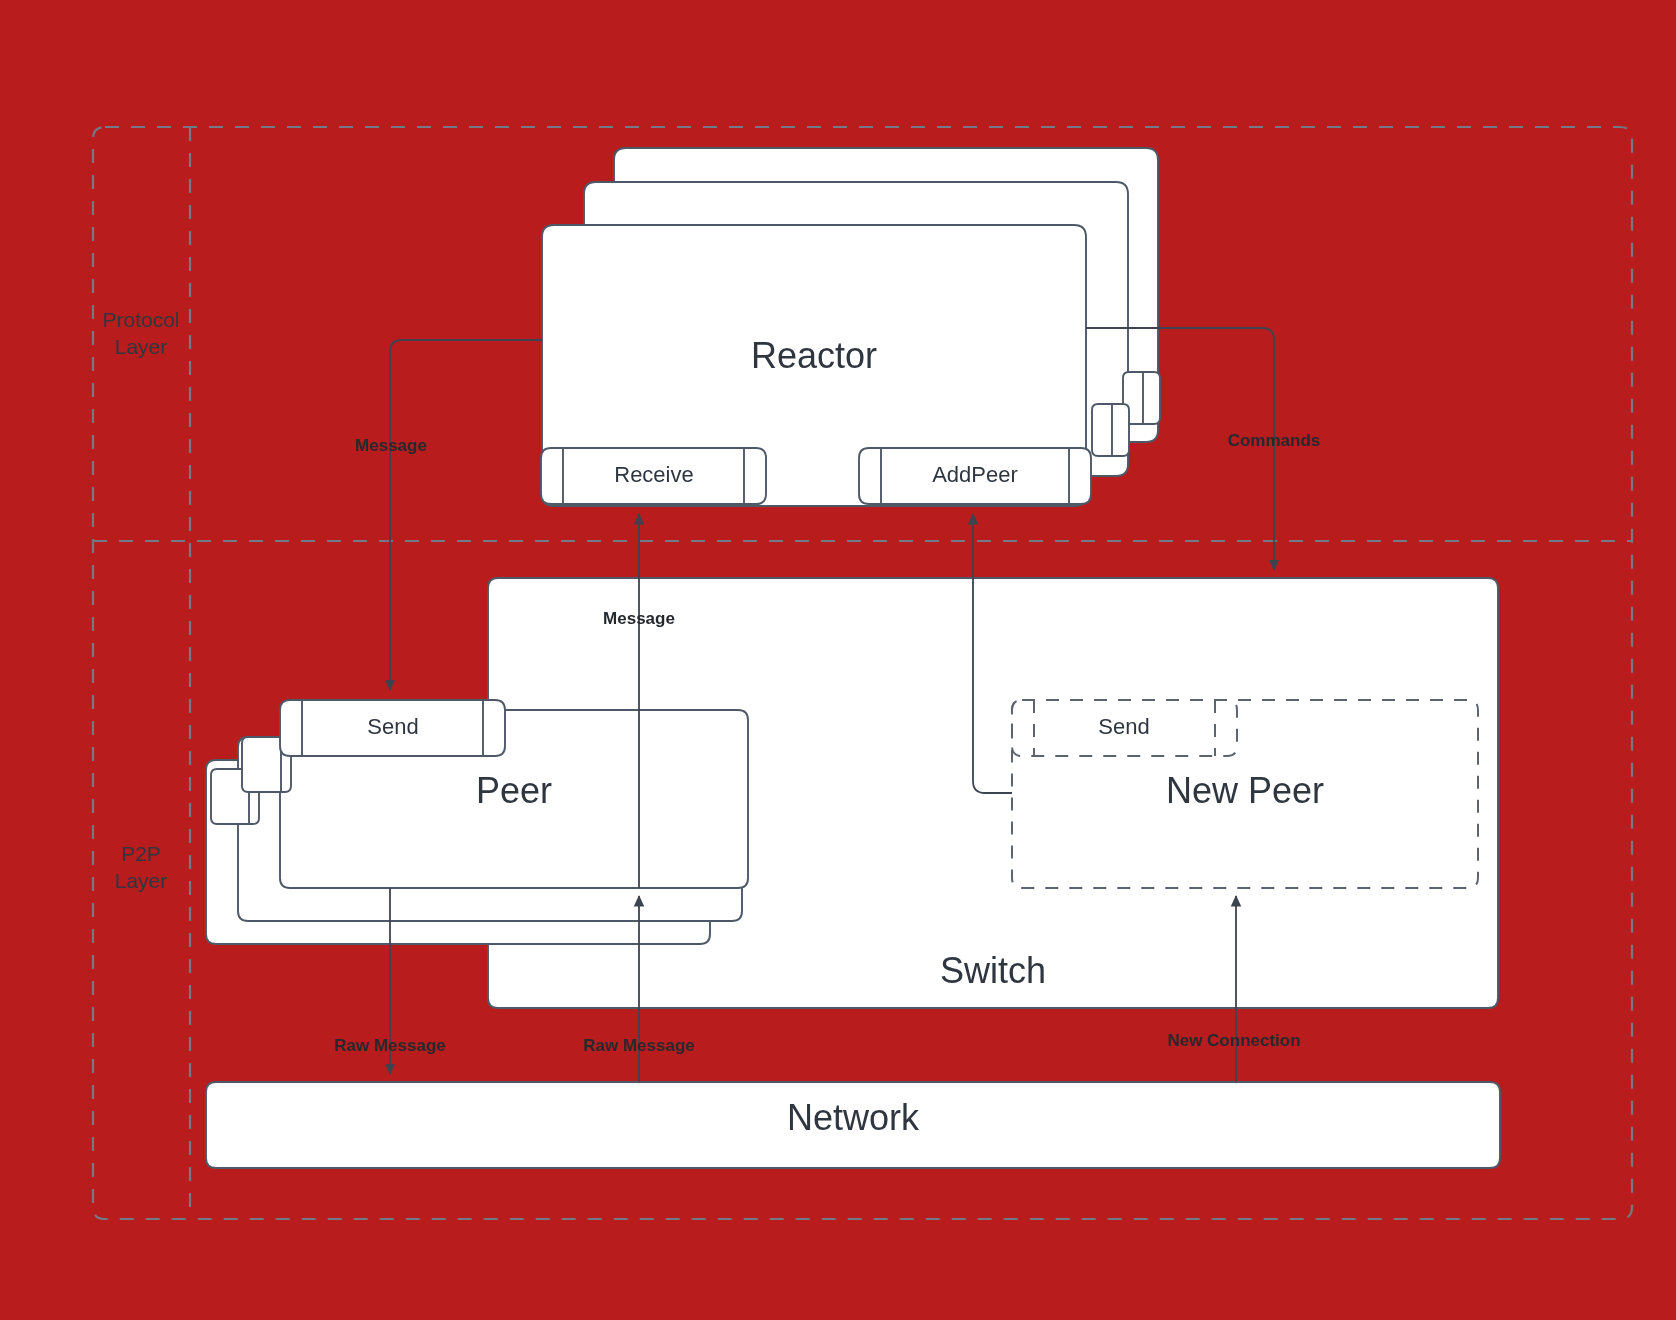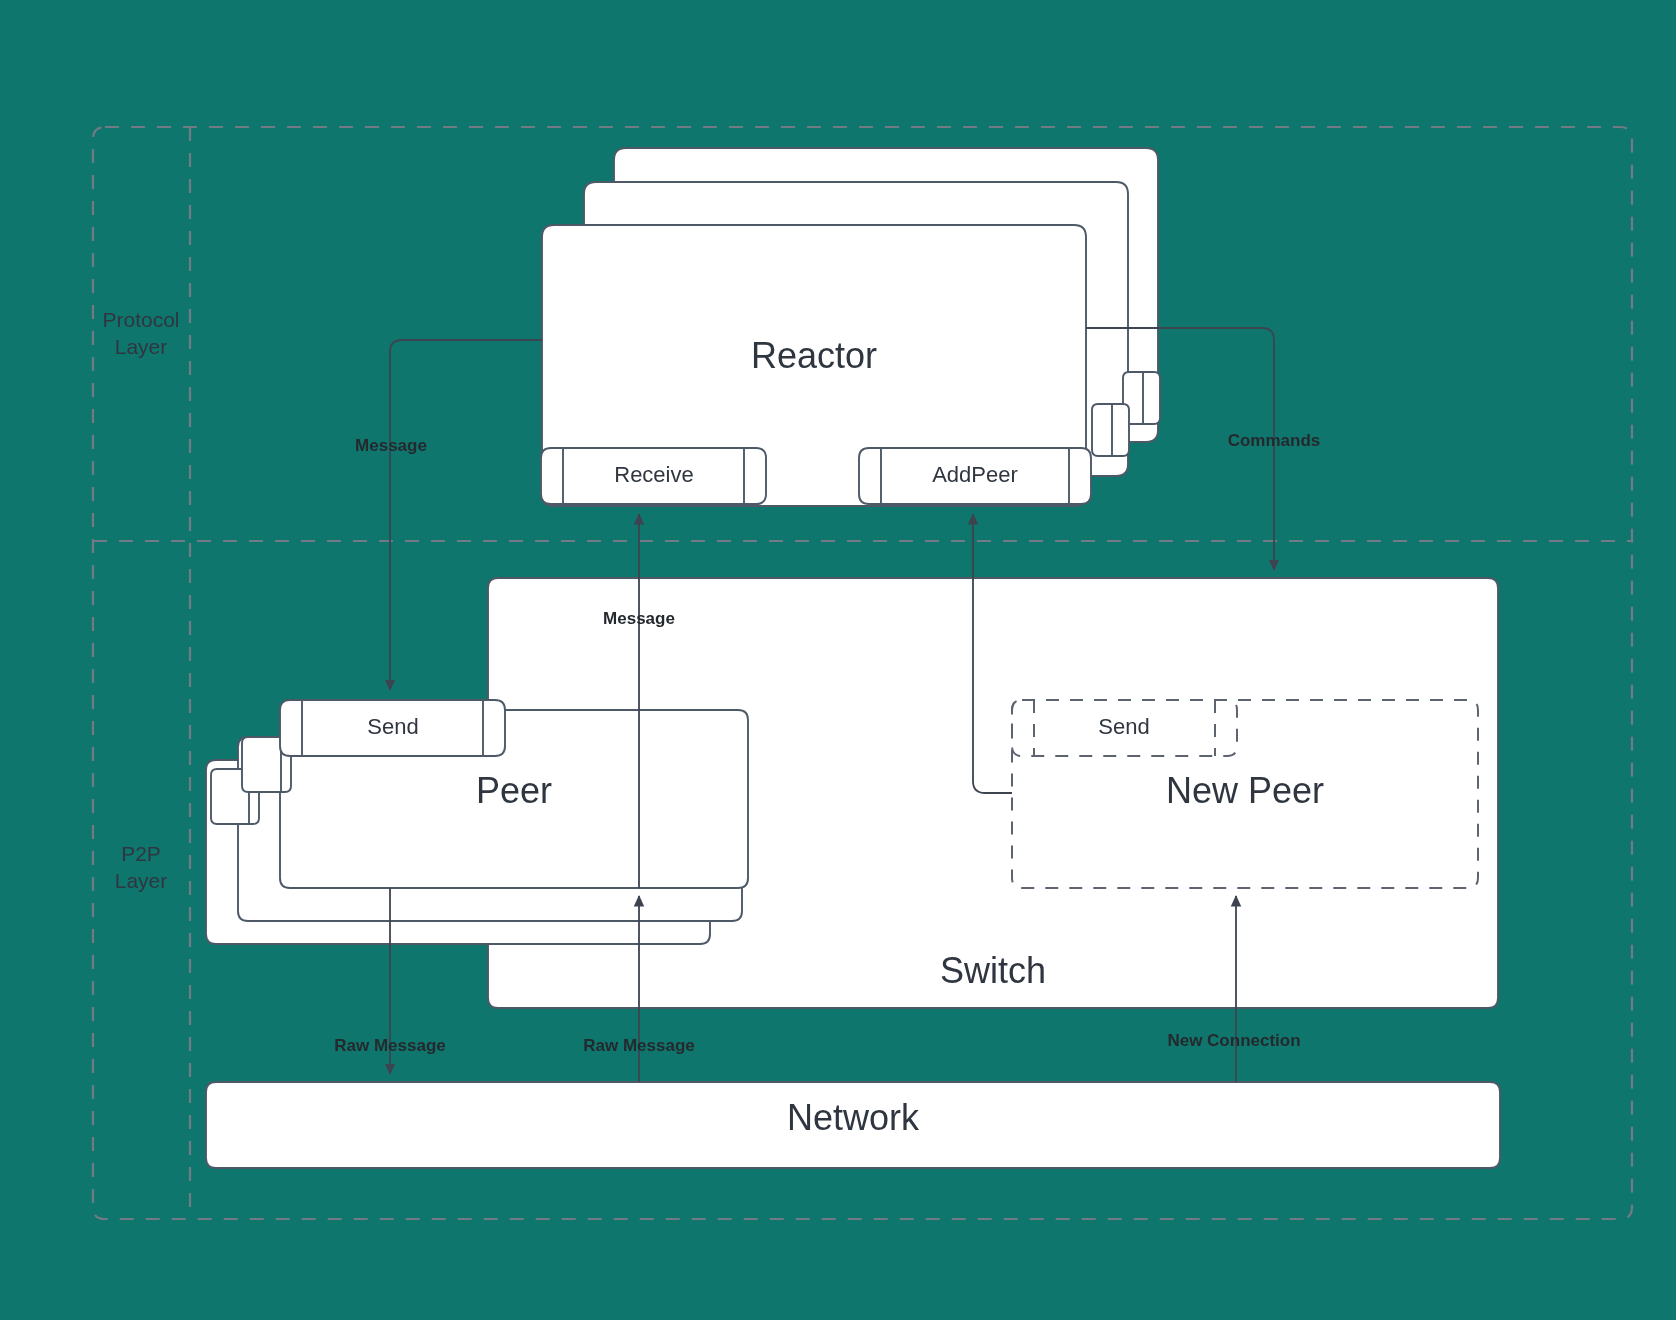--- a/index.html
+++ b/index.html
@@ -11,21 +11,21 @@
   body {
     font-family: "Liberation Sans", sans-serif;
     width: 1676px;
     height: 1320px;
     overflow: hidden;
   }
   #canvas {
     position: relative;
     width: 1676px;
     height: 1320px;
-    background: #0f766e;
+    background: #b91c1c;
   }
   #diagram-svg {
     position: absolute;
     left: 0;
     top: 0;
   }
   .dgm-text {
     fill: #2f3640;
     font-family: "Liberation Sans", sans-serif;
     text-anchor: middle;

